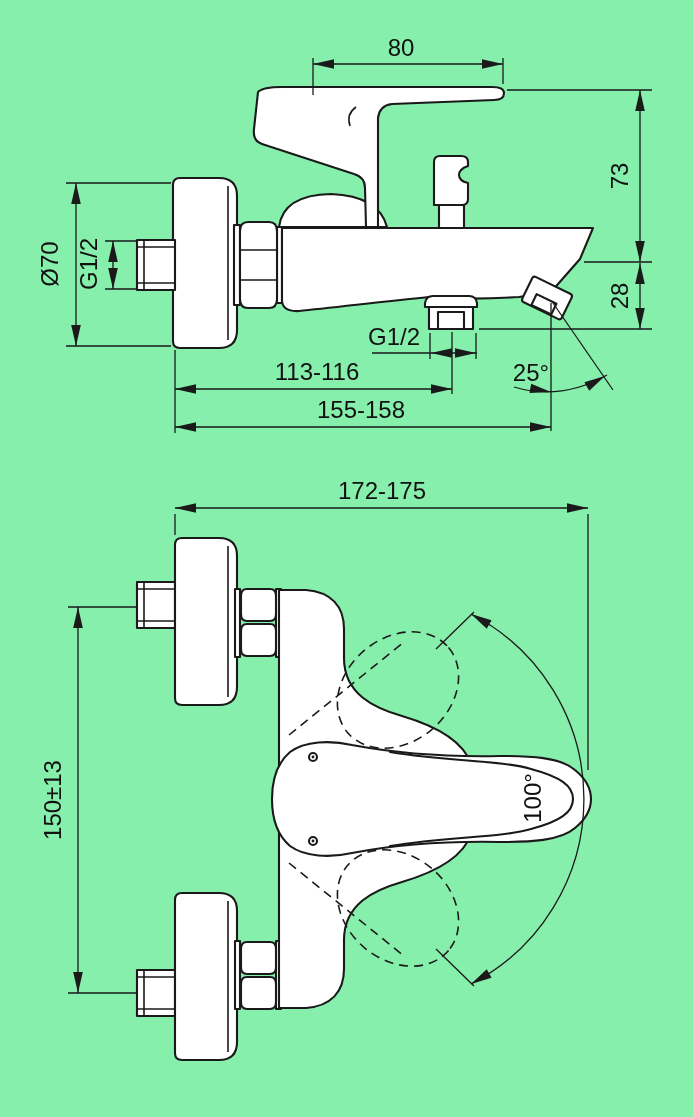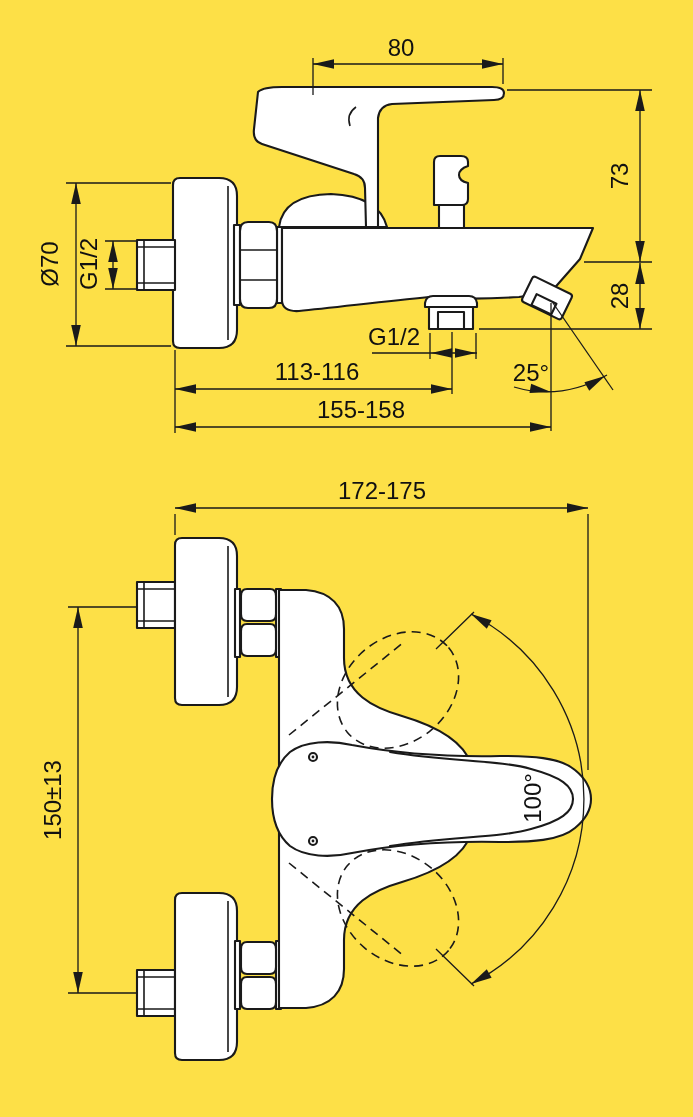--- a/index.html
+++ b/index.html
@@ -1,16 +1,16 @@
 <!DOCTYPE html>
 <html><head>
 <meta charset="utf-8">
 <style>
   html,body{margin:0;padding:0;background:#ffffff;}
-  .page{width:693px;height:1117px;background:#fde047;position:relative;overflow:hidden;}
+  .page{width:693px;height:1117px;background:#86efac;position:relative;overflow:hidden;}
   svg{display:block;}
   
   .ol{fill:#ffffff;stroke:#1a1a1a;stroke-width:2.1;stroke-linejoin:round;}
   .ln{fill:none;stroke:#1a1a1a;stroke-width:2.1;stroke-linejoin:round;stroke-linecap:round;}
   .thinln{fill:none;stroke:#1a1a1a;stroke-width:1.6;}
   
   .dim{fill:none;stroke:#1a1a1a;stroke-width:1.3;}
   .dash{fill:none;stroke:#1a1a1a;stroke-width:1.6;stroke-dasharray:9 6;}
   .arr{fill:#1a1a1a;stroke:none;}
   text{font-family:"Liberation Sans","DejaVu Sans",sans-serif;font-size:24px;fill:#111111;}

